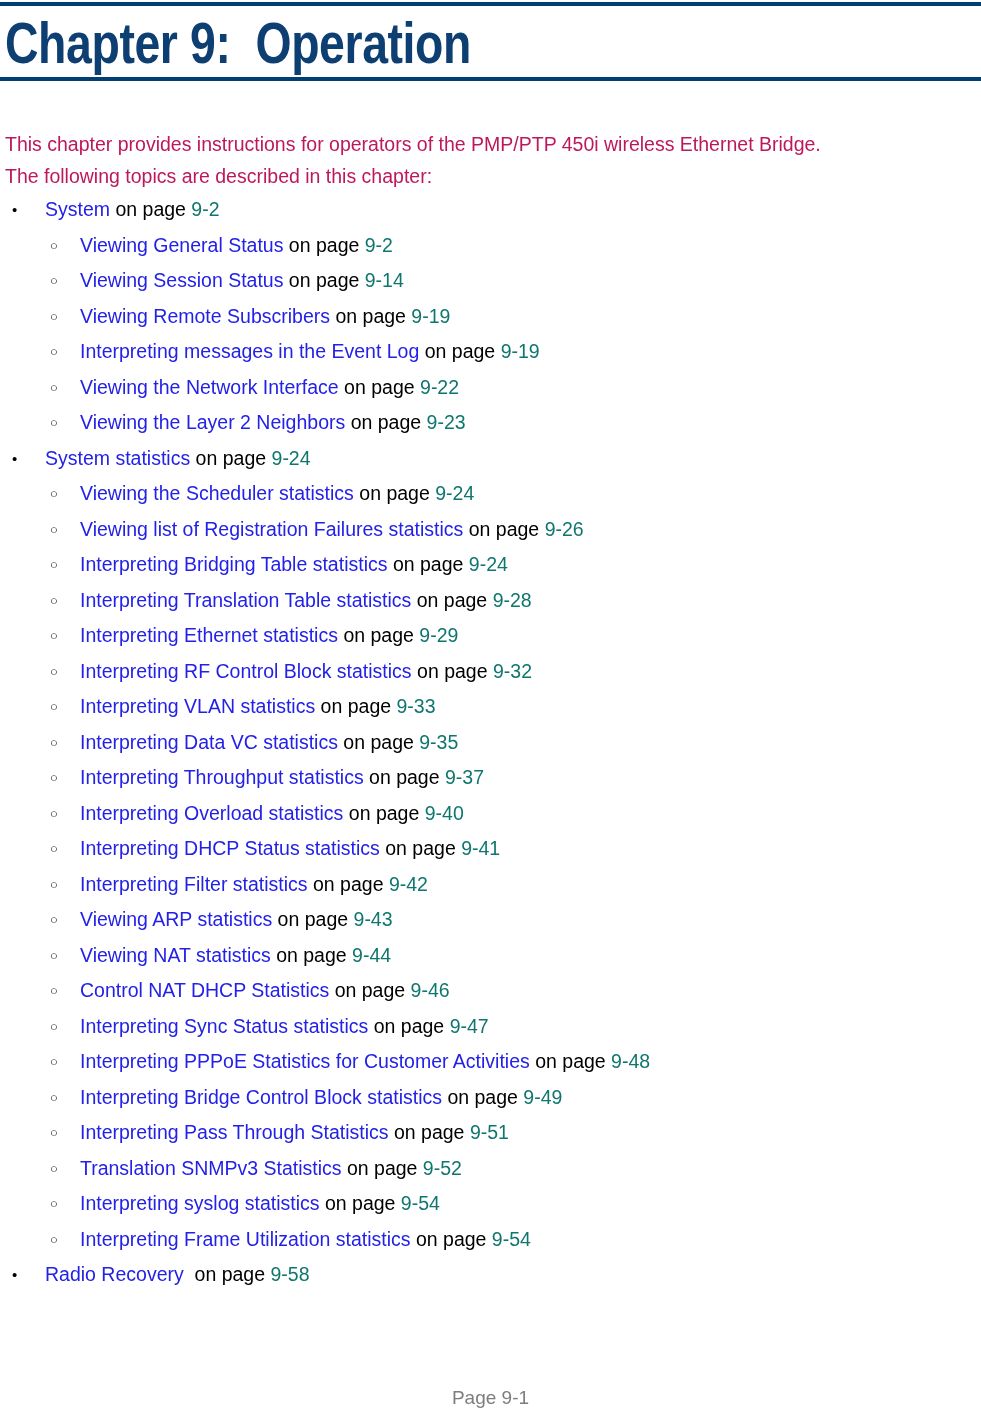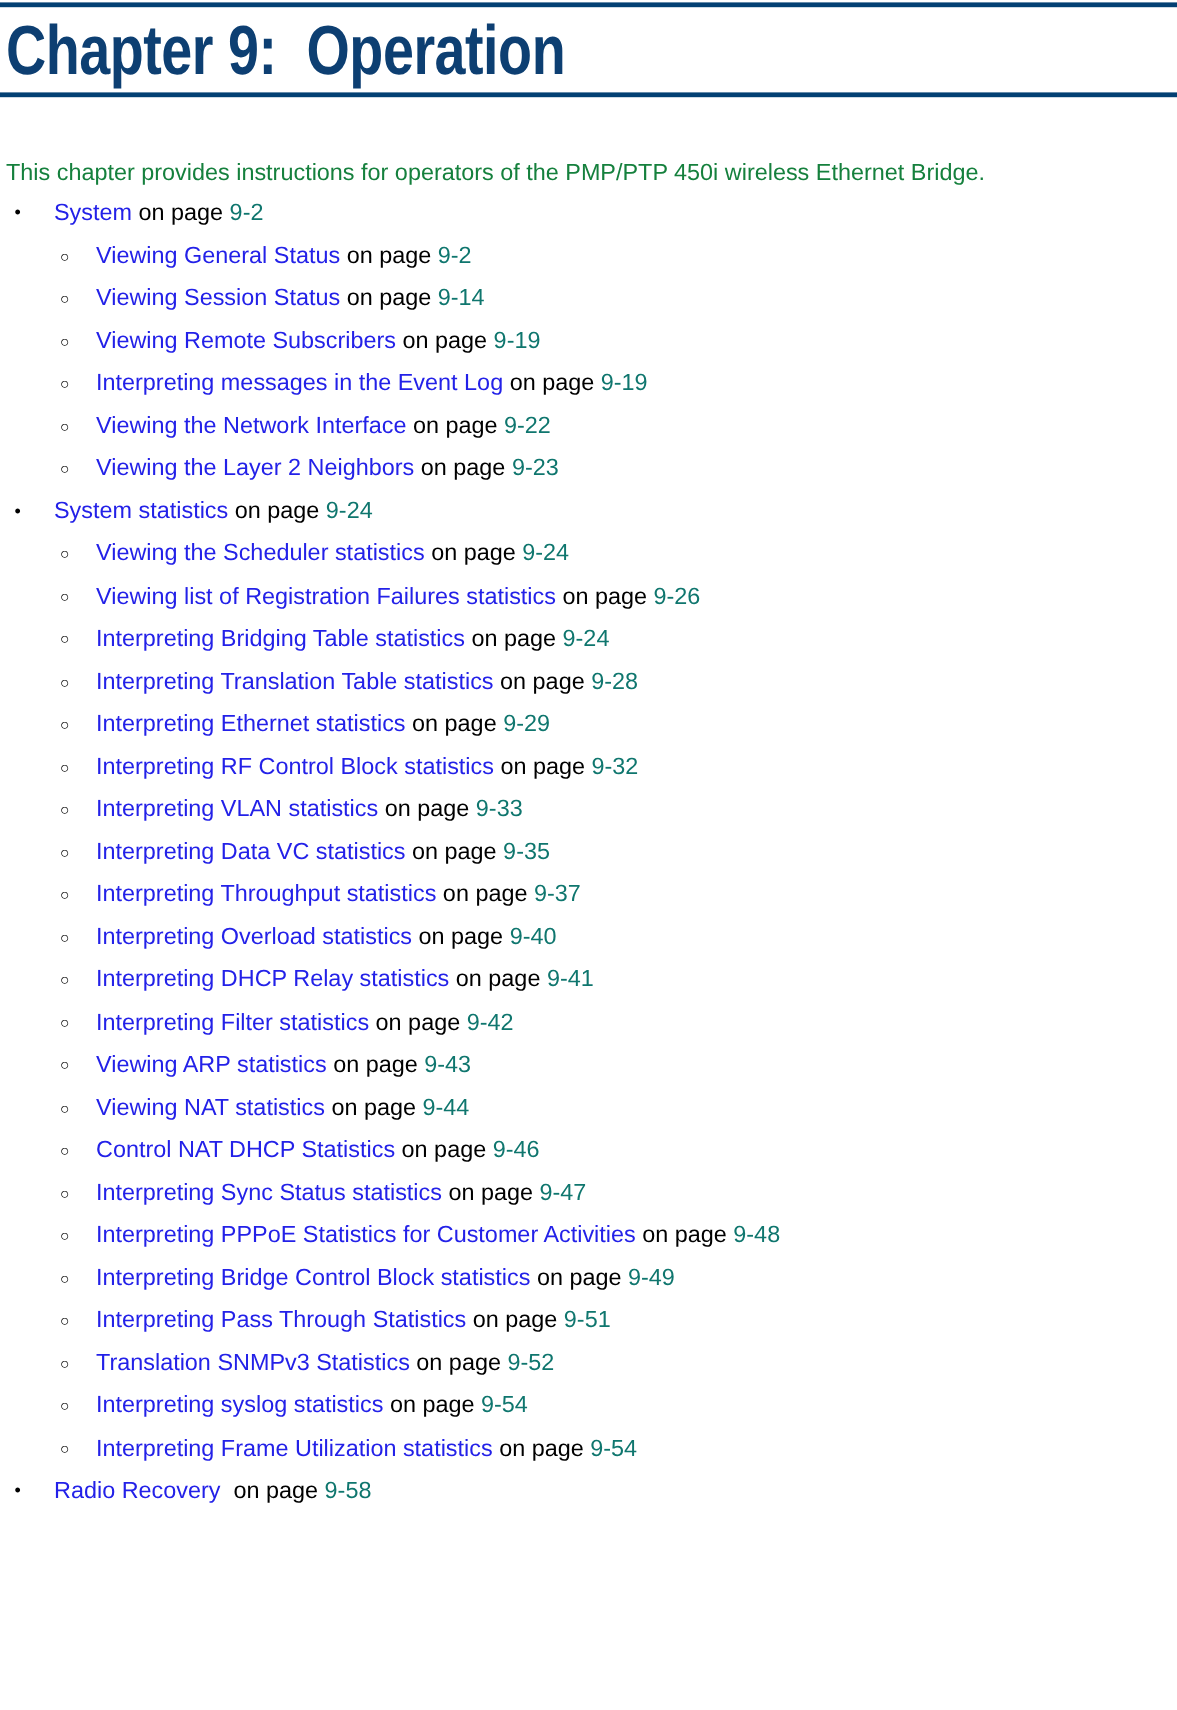--- a/index.html
+++ b/index.html
@@ -59,21 +59,21 @@
   .content {
     position: absolute;
     left: 5px;
     top: 128px;
     width: 960px;
   }
 
   .intro-line {
     font-size: 19.5px;
     line-height: 32px;
-    color: #15803d;
+    color: #be185d;
     margin: 0;
     white-space: pre;
   }
 
   ul.toc {
     list-style: none;
     margin: 0;
     padding: 0;
   }
 
@@ -141,51 +141,53 @@
   <div class="rule-top"></div>
 
   <h1 class="chapter-title">Chapter 9:  Operation</h1>
 
   <div class="rule-under-title"></div>
 
   <div class="content">
 
     <p class="intro-line">This chapter provides instructions for operators of the PMP/PTP 450i wireless Ethernet Bridge.</p>
 
+    <p class="intro-line">The following topics are described in this chapter:</p>
 
     <ul class="toc" id="toc-list">
         <li class="toc-item level1"><span class="bullet">•</span><span class="link">System</span><span class="connector"> on page </span><span class="pageref">9-2</span></li>
         <li class="toc-item level2"><span class="bullet">○</span><span class="link">Viewing General Status</span><span class="connector"> on page </span><span class="pageref">9-2</span></li>
         <li class="toc-item level2"><span class="bullet">○</span><span class="link">Viewing Session Status</span><span class="connector"> on page </span><span class="pageref">9-14</span></li>
         <li class="toc-item level2"><span class="bullet">○</span><span class="link">Viewing Remote Subscribers</span><span class="connector"> on page </span><span class="pageref">9-19</span></li>
         <li class="toc-item level2"><span class="bullet">○</span><span class="link">Interpreting messages in the Event Log</span><span class="connector"> on page </span><span class="pageref">9-19</span></li>
         <li class="toc-item level2"><span class="bullet">○</span><span class="link">Viewing the Network Interface</span><span class="connector"> on page </span><span class="pageref">9-22</span></li>
         <li class="toc-item level2"><span class="bullet">○</span><span class="link">Viewing the Layer 2 Neighbors</span><span class="connector"> on page </span><span class="pageref">9-23</span></li>
         <li class="toc-item level1"><span class="bullet">•</span><span class="link">System statistics</span><span class="connector"> on page </span><span class="pageref">9-24</span></li>
         <li class="toc-item level2"><span class="bullet">○</span><span class="link">Viewing the Scheduler statistics</span><span class="connector"> on page </span><span class="pageref">9-24</span></li>
         <li class="toc-item level2"><span class="bullet">○</span><span class="link">Viewing list of Registration Failures statistics</span><span class="connector"> on page </span><span class="pageref">9-26</span></li>
         <li class="toc-item level2"><span class="bullet">○</span><span class="link">Interpreting Bridging Table statistics</span><span class="connector"> on page </span><span class="pageref">9-24</span></li>
         <li class="toc-item level2"><span class="bullet">○</span><span class="link">Interpreting Translation Table statistics</span><span class="connector"> on page </span><span class="pageref">9-28</span></li>
         <li class="toc-item level2"><span class="bullet">○</span><span class="link">Interpreting Ethernet statistics</span><span class="connector"> on page </span><span class="pageref">9-29</span></li>
         <li class="toc-item level2"><span class="bullet">○</span><span class="link">Interpreting RF Control Block statistics</span><span class="connector"> on page </span><span class="pageref">9-32</span></li>
         <li class="toc-item level2"><span class="bullet">○</span><span class="link">Interpreting VLAN statistics</span><span class="connector"> on page </span><span class="pageref">9-33</span></li>
         <li class="toc-item level2"><span class="bullet">○</span><span class="link">Interpreting Data VC statistics</span><span class="connector"> on page </span><span class="pageref">9-35</span></li>
         <li class="toc-item level2"><span class="bullet">○</span><span class="link">Interpreting Throughput statistics</span><span class="connector"> on page </span><span class="pageref">9-37</span></li>
         <li class="toc-item level2"><span class="bullet">○</span><span class="link">Interpreting Overload statistics</span><span class="connector"> on page </span><span class="pageref">9-40</span></li>
-        <li class="toc-item level2"><span class="bullet">○</span><span class="link">Interpreting DHCP Relay statistics</span><span class="connector"> on page </span><span class="pageref">9-41</span></li>
+        <li class="toc-item level2"><span class="bullet">○</span><span class="link">Interpreting DHCP Status statistics</span><span class="connector"> on page </span><span class="pageref">9-41</span></li>
         <li class="toc-item level2"><span class="bullet">○</span><span class="link">Interpreting Filter statistics</span><span class="connector"> on page </span><span class="pageref">9-42</span></li>
         <li class="toc-item level2"><span class="bullet">○</span><span class="link">Viewing ARP statistics</span><span class="connector"> on page </span><span class="pageref">9-43</span></li>
         <li class="toc-item level2"><span class="bullet">○</span><span class="link">Viewing NAT statistics</span><span class="connector"> on page </span><span class="pageref">9-44</span></li>
         <li class="toc-item level2"><span class="bullet">○</span><span class="link">Control NAT DHCP Statistics</span><span class="connector"> on page </span><span class="pageref">9-46</span></li>
         <li class="toc-item level2"><span class="bullet">○</span><span class="link">Interpreting Sync Status statistics</span><span class="connector"> on page </span><span class="pageref">9-47</span></li>
         <li class="toc-item level2"><span class="bullet">○</span><span class="link">Interpreting PPPoE Statistics for Customer Activities</span><span class="connector"> on page </span><span class="pageref">9-48</span></li>
         <li class="toc-item level2"><span class="bullet">○</span><span class="link">Interpreting Bridge Control Block statistics</span><span class="connector"> on page </span><span class="pageref">9-49</span></li>
         <li class="toc-item level2"><span class="bullet">○</span><span class="link">Interpreting Pass Through Statistics</span><span class="connector"> on page </span><span class="pageref">9-51</span></li>
         <li class="toc-item level2"><span class="bullet">○</span><span class="link">Translation SNMPv3 Statistics</span><span class="connector"> on page </span><span class="pageref">9-52</span></li>
         <li class="toc-item level2"><span class="bullet">○</span><span class="link">Interpreting syslog statistics</span><span class="connector"> on page </span><span class="pageref">9-54</span></li>
         <li class="toc-item level2"><span class="bullet">○</span><span class="link">Interpreting Frame Utilization statistics</span><span class="connector"> on page </span><span class="pageref">9-54</span></li>
         <li class="toc-item level1"><span class="bullet">•</span><span class="link">Radio Recovery </span><span class="connector"> on page </span><span class="pageref">9-58</span></li>
       </ul>
 
   </div>
 
+  <div class="footer">Page 9-1</div>
 
 </div>
 
 </body></html>

